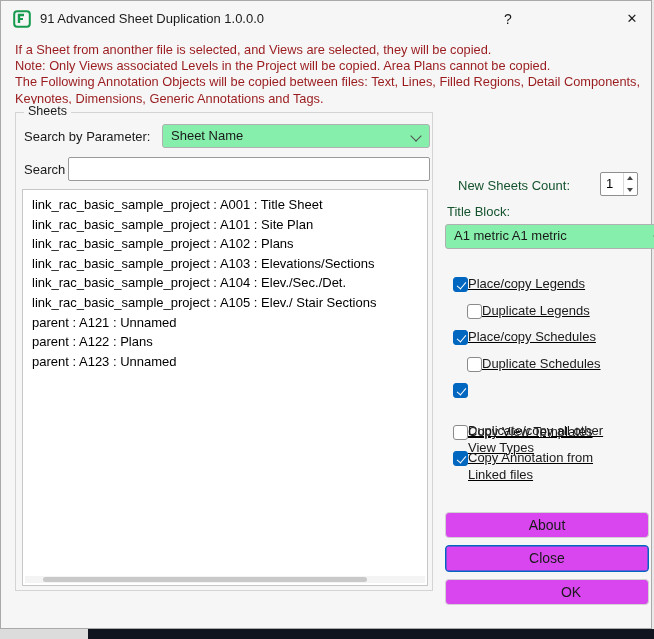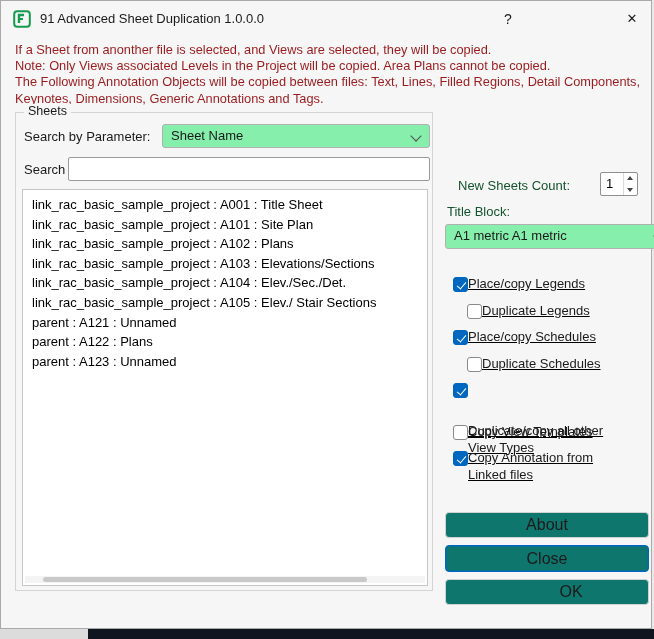--- a/index.html
+++ b/index.html
@@ -101,22 +101,22 @@
     border:1px solid #8a8a8a;background:#fff;position:relative;
   }
   .cb.checked{background:#0067c0;border-color:#0067c0;}
   .cb.checked::after{
     content:"";position:absolute;left:4.5px;top:1.5px;width:4px;height:8px;
     border:solid #fff;border-width:0 1.8px 1.8px 0;transform:rotate(40deg);
   }
 
   .btn{
     position:absolute;left:444px;width:204px;height:26px;box-sizing:border-box;
-    background:#0f766e;border:1px solid #d2d2d2;border-radius:4px;
-    font-size:16px;color:#1a1a1a;text-align:center;line-height:24px;cursor:default;
+    background:#d946ef;border:1px solid #d2d2d2;border-radius:4px;
+    font-size:14px;color:#1a1a1a;text-align:center;line-height:24px;cursor:default;
   }
   .btn-about{top:511px;}
   .btn-close{top:544px;height:27px;line-height:25px;border:1px solid #0067c0;box-shadow:inset 0 0 0 0.5px #0067c0;}
   .btn-ok{top:578px;padding-left:48px;}
 </style>
 </head>
 <body>
 
 <div class="dialog">
 

